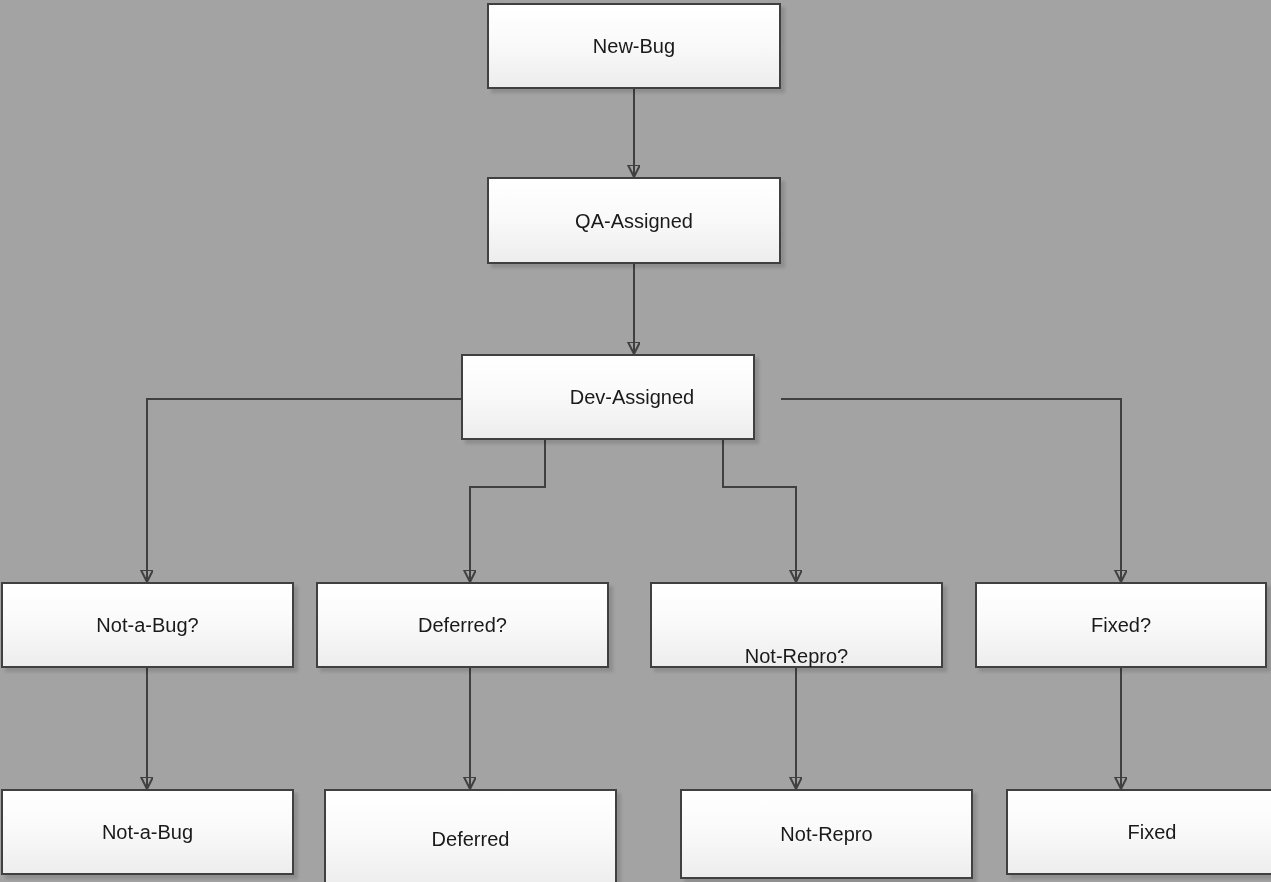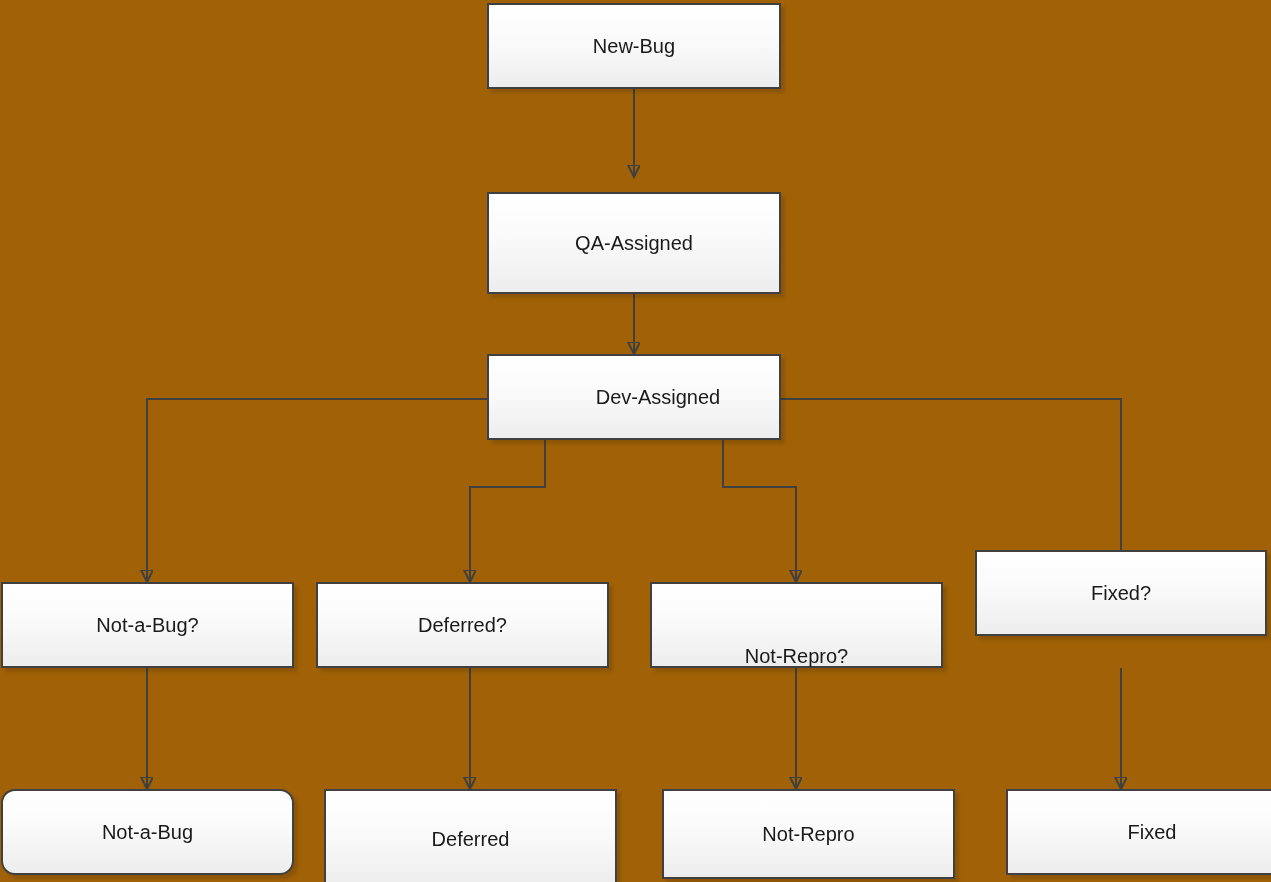--- a/index.html
+++ b/index.html
@@ -5,21 +5,21 @@
   html, body {
     margin: 0;
     padding: 0;
     background: #ffffff;
     font-family: "Liberation Sans", sans-serif;
   }
   .canvas {
     position: relative;
     width: 1271px;
     height: 882px;
-    background: #a16207;
+    background: #a3a3a3;
     overflow: hidden;
   }
   .edges {
     position: absolute;
     left: 0;
     top: 0;
     width: 1271px;
     height: 882px;
     pointer-events: none;
   }
@@ -39,29 +39,29 @@
     justify-content: center;
     font-size: 20px;
     color: #1a1a1a;
   }
   .node-label {
     white-space: nowrap;
     line-height: 1;
   }
   
   .n-new-bug      { left: 487px; top: 3px;   width: 294px; height: 86px; }
-  .n-qa-assigned  { left: 487px; top: 177px; width: 294px; height: 102px; margin-top: 15px; }
-  .n-dev-assigned { left: 487px; top: 354px; width: 294px; height: 86px; padding-left: 48px; }
+  .n-qa-assigned  { left: 487px; top: 177px; width: 294px; height: 87px; }
+  .n-dev-assigned { left: 461px; top: 354px; width: 294px; height: 86px; padding-left: 48px; }
   .n-not-a-bug-q  { left: 1px;   top: 582px; width: 293px; height: 86px; }
   .n-deferred-q   { left: 316px; top: 582px; width: 293px; height: 86px; }
   .n-not-repro-q  { left: 650px; top: 582px; width: 293px; height: 86px; align-items: flex-end; }
-  .n-fixed-q      { left: 975px; top: 550px; width: 292px; height: 86px; }
-  .n-not-a-bug    { left: 1px;   top: 789px; width: 293px; height: 86px; border-radius: 14px; }
+  .n-fixed-q      { left: 975px; top: 582px; width: 292px; height: 86px; }
+  .n-not-a-bug    { left: 1px;   top: 789px; width: 293px; height: 86px; }
   .n-deferred     { left: 324px; top: 789px; width: 293px; height: 99px; }
-  .n-not-repro    { left: 662px; top: 789px; width: 293px; height: 90px; }
+  .n-not-repro    { left: 680px; top: 789px; width: 293px; height: 90px; }
   .n-fixed        { left: 1006px; top: 789px; width: 292px; height: 86px; }
 </style>
 </head>
 <body>
 
 <div class="canvas">
 
   <svg class="edges" width="1271" height="882" viewBox="0 0 1271 882" xmlns="http://www.w3.org/2000/svg">
     <defs>
       <marker id="arrow" markerUnits="userSpaceOnUse" markerWidth="14" markerHeight="14" refX="11" refY="6" orient="auto">

